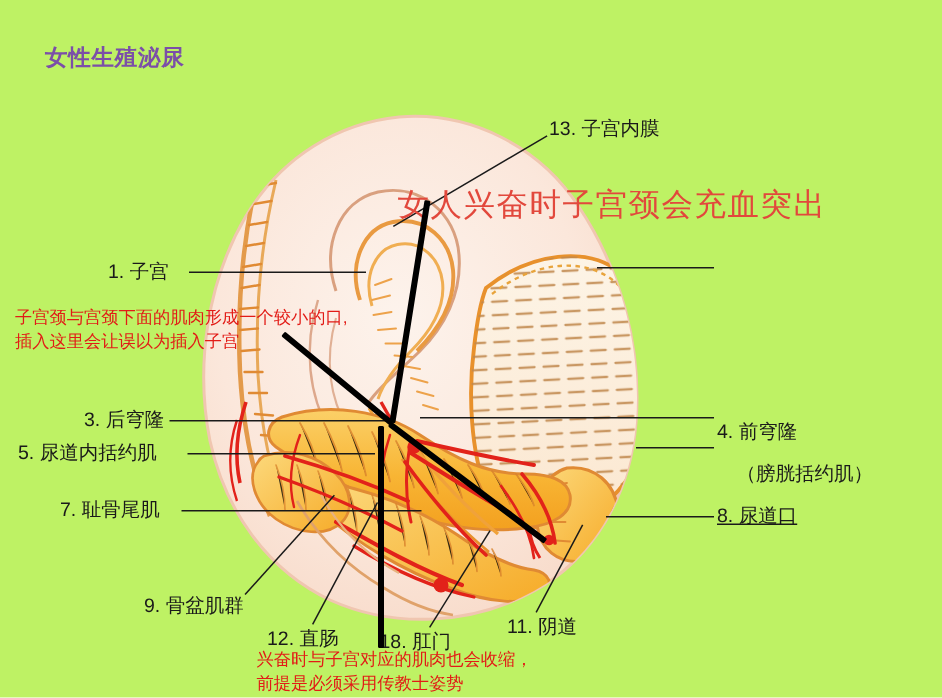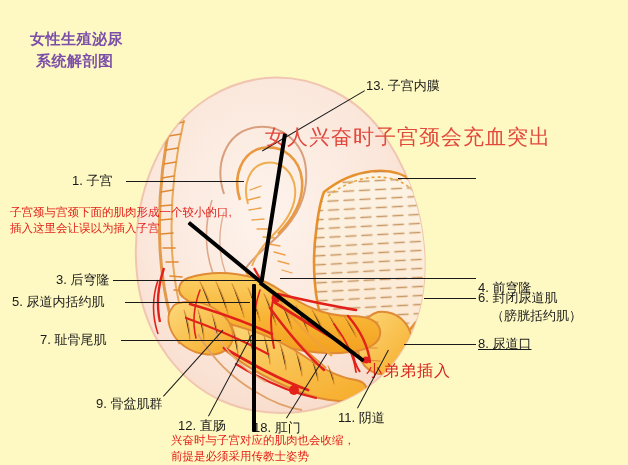--- a/index.html
+++ b/index.html
@@ -7,21 +7,21 @@
     padding: 0;
     background: #ffffff;
   }
   body {
     font-family: "Liberation Sans", "DejaVu Sans", sans-serif;
   }
   #page {
     position: relative;
     width: 628px;
     height: 465px;
-    background: #fef9c3;
+    background: #bef264;
     overflow: hidden;
   }
 
   
   #title {
     position: absolute;
     left: 30px;
     top: 28px;
     width: 170px;
     color: #7b4fa8;
@@ -97,21 +97,20 @@
     border-radius: 1px;
   }
 </style>
 </head>
 <body>
 
 <div id="page">
 
   <div id="title">
     <span class="tline">女性生殖泌尿</span>
-    <span class="tline tline2">系统解剖图</span>
   </div>
 
   <div id="figure">
     <svg width="390" height="355" viewBox="0 0 390 355" xmlns="http://www.w3.org/2000/svg">
       <defs>
         <radialGradient id="bodyGrad" cx="45%" cy="40%" r="70%">
           <stop offset="0%" stop-color="#fdf3ec"></stop>
           <stop offset="60%" stop-color="#fbe7db"></stop>
           <stop offset="100%" stop-color="#f7d8c6"></stop>
         </radialGradient>
@@ -317,31 +316,29 @@
 
   <div class="lbl" style="left:56px; top:272px;">3. 后穹隆</div>
   <div class="leader" style="left:113px; top:280px; width:150px;"></div>
 
   <div class="lbl" style="left:478px; top:280px;">4. 前穹隆</div>
   <div class="leader" style="left:280px; top:278px; width:196px;"></div>
 
   <div class="lbl" style="left:12px; top:294px;">5. 尿道内括约肌</div>
   <div class="leader" style="left:125px; top:302px; width:125px;"></div>
 
-  <div class="lbl" style="left:478px; top:290px;">6. 封闭尿道肌</div>
   <div class="lbl" style="left:491px; top:308px;">（膀胱括约肌）</div>
   <div class="leader" style="left:424px; top:298px; width:52px;"></div>
 
   <div class="lbl" style="left:40px; top:332px;">7. 耻骨尾肌</div>
   <div class="leader" style="left:121px; top:340px; width:160px;"></div>
 
   <div class="lbl" style="left:478px; top:336px;text-decoration:underline;">8. 尿道口</div>
   <div class="leader" style="left:404px; top:344px; width:72px;"></div>
 
-  <div class="red mid" style="left:366px; top:363px;">小弟弟插入</div>
 
   <div class="lbl" style="left:96px; top:396px;">9. 骨盆肌群</div>
 
   <div class="thinline" style="left:163px; top:396px; width:89px; transform:rotate(-48deg);"></div>
 
   <div class="lbl" style="left:338px; top:410px;">11. 阴道</div>
   <div class="thinline" style="left:357px; top:408px; width:66px; transform:rotate(-62deg);"></div>
 
   <div class="lbl" style="left:178px; top:418px;">12. 直肠</div>
   <div class="thinline" style="left:208px; top:416px; width:92px; transform:rotate(-62deg);"></div>

